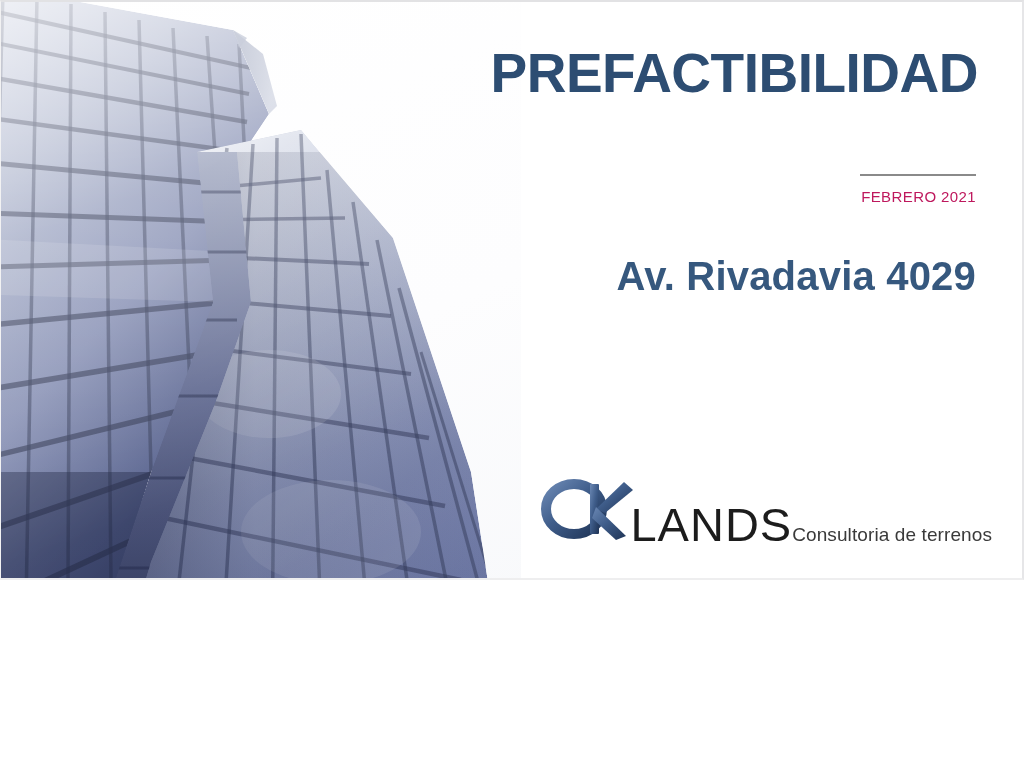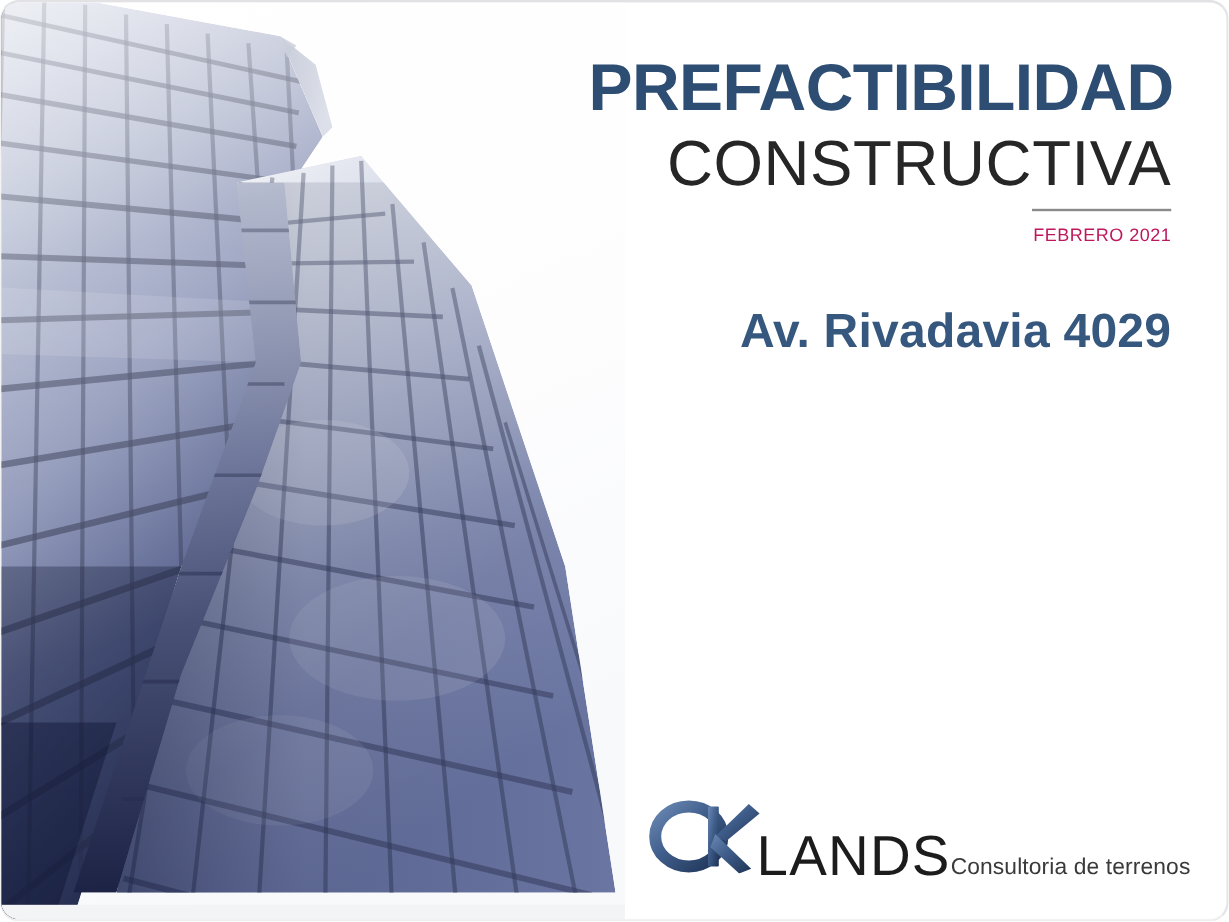--- a/index.html
+++ b/index.html
@@ -10,29 +10,28 @@
   body {
     width: 1024px;
     height: 768px;
     overflow: hidden;
     font-family: "Liberation Sans", sans-serif;
   }
 
   #slide {
     position: relative;
     width: 1024px;
-    height: 768px;
+    height: 580px;
     background: #ffffff;
     box-sizing: border-box;
     border-top: 2px solid #e2e2e4;
     border-right: 2px solid #e6e6e8;
     border-bottom: 2px solid #eeeeef;
     border-left: 1px solid #f2f2f3;
     overflow: hidden;
-    border-radius: 16px;
   }
 
   
   #photo {
     position: absolute;
     left: 0;
     top: 0;
     width: 520px;
     height: 764px;
     overflow: hidden;
@@ -295,21 +294,20 @@
       <rect x="0" y="0" width="520" height="764" fill="url(#hazeG)"></rect>
 
       <rect x="0" y="752" width="520" height="12" fill="#f3f4f6"></rect>
     </svg>
   </div>
 
   <div id="textcol">
 
     <div id="title-main">PREFACTIBILIDAD</div>
 
-    <div id="title-sub">CONSTRUCTIVA</div>
 
     <div id="date-rule"></div>
 
     <div id="date-text">FEBRERO 2021</div>
 
     <div id="address">Av. Rivadavia 4029</div>
   </div>
 
   <div id="logo">
     <svg id="logo-mark" viewBox="0 0 96 62" xmlns="http://www.w3.org/2000/svg">

